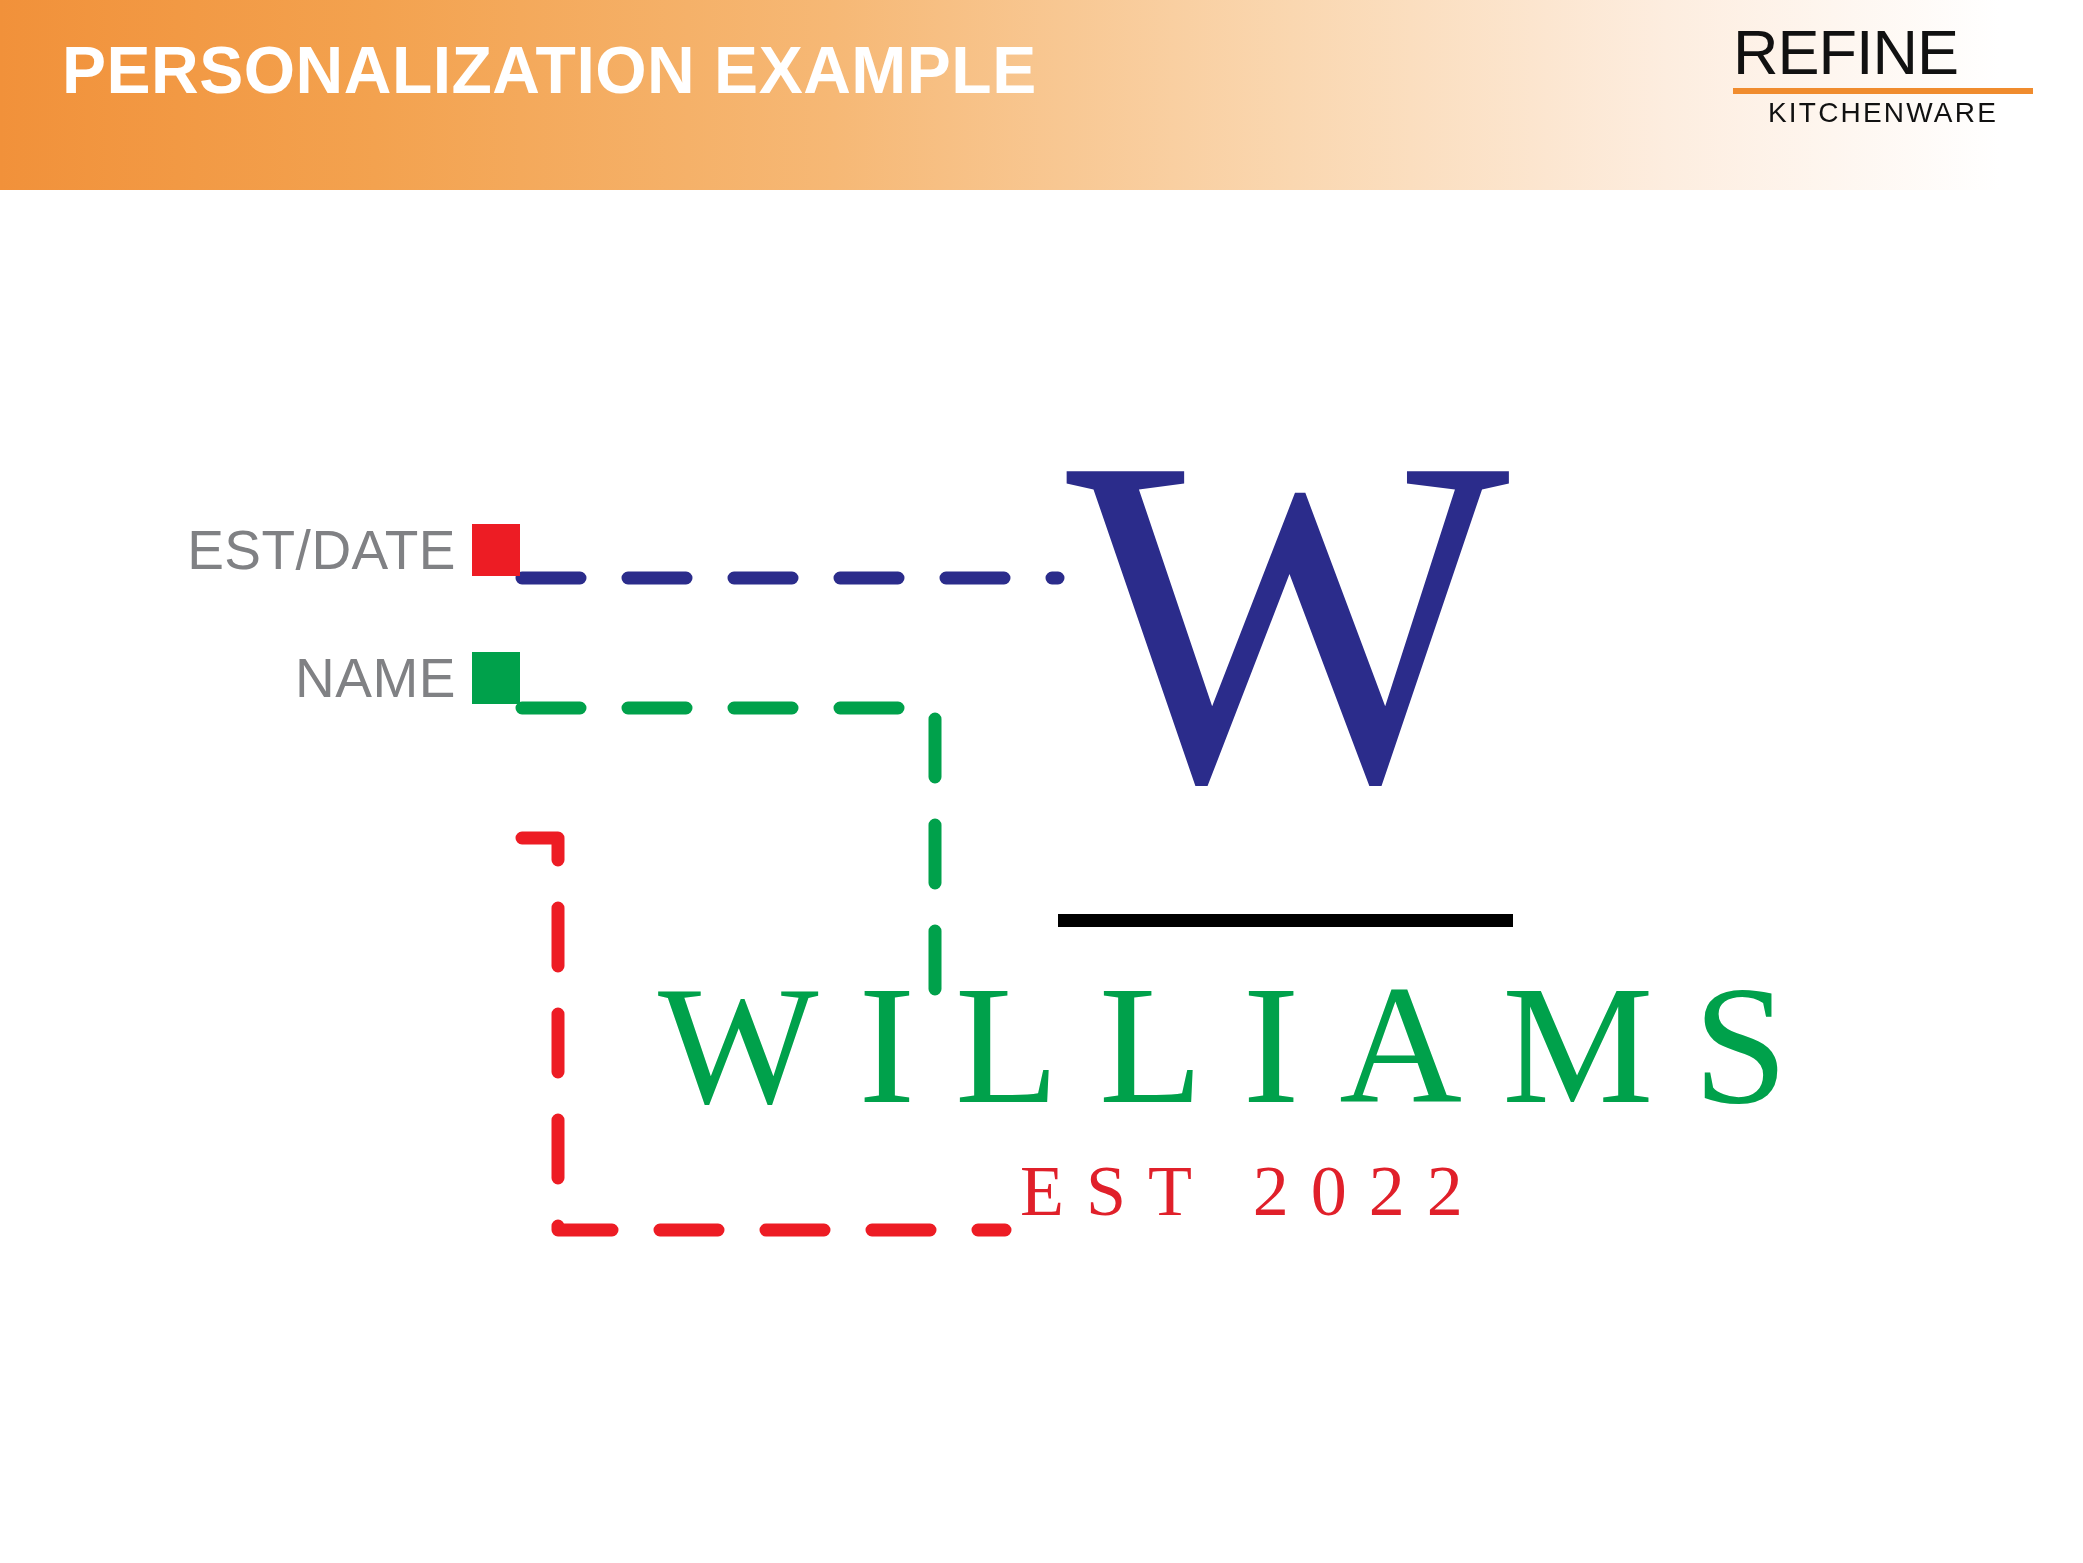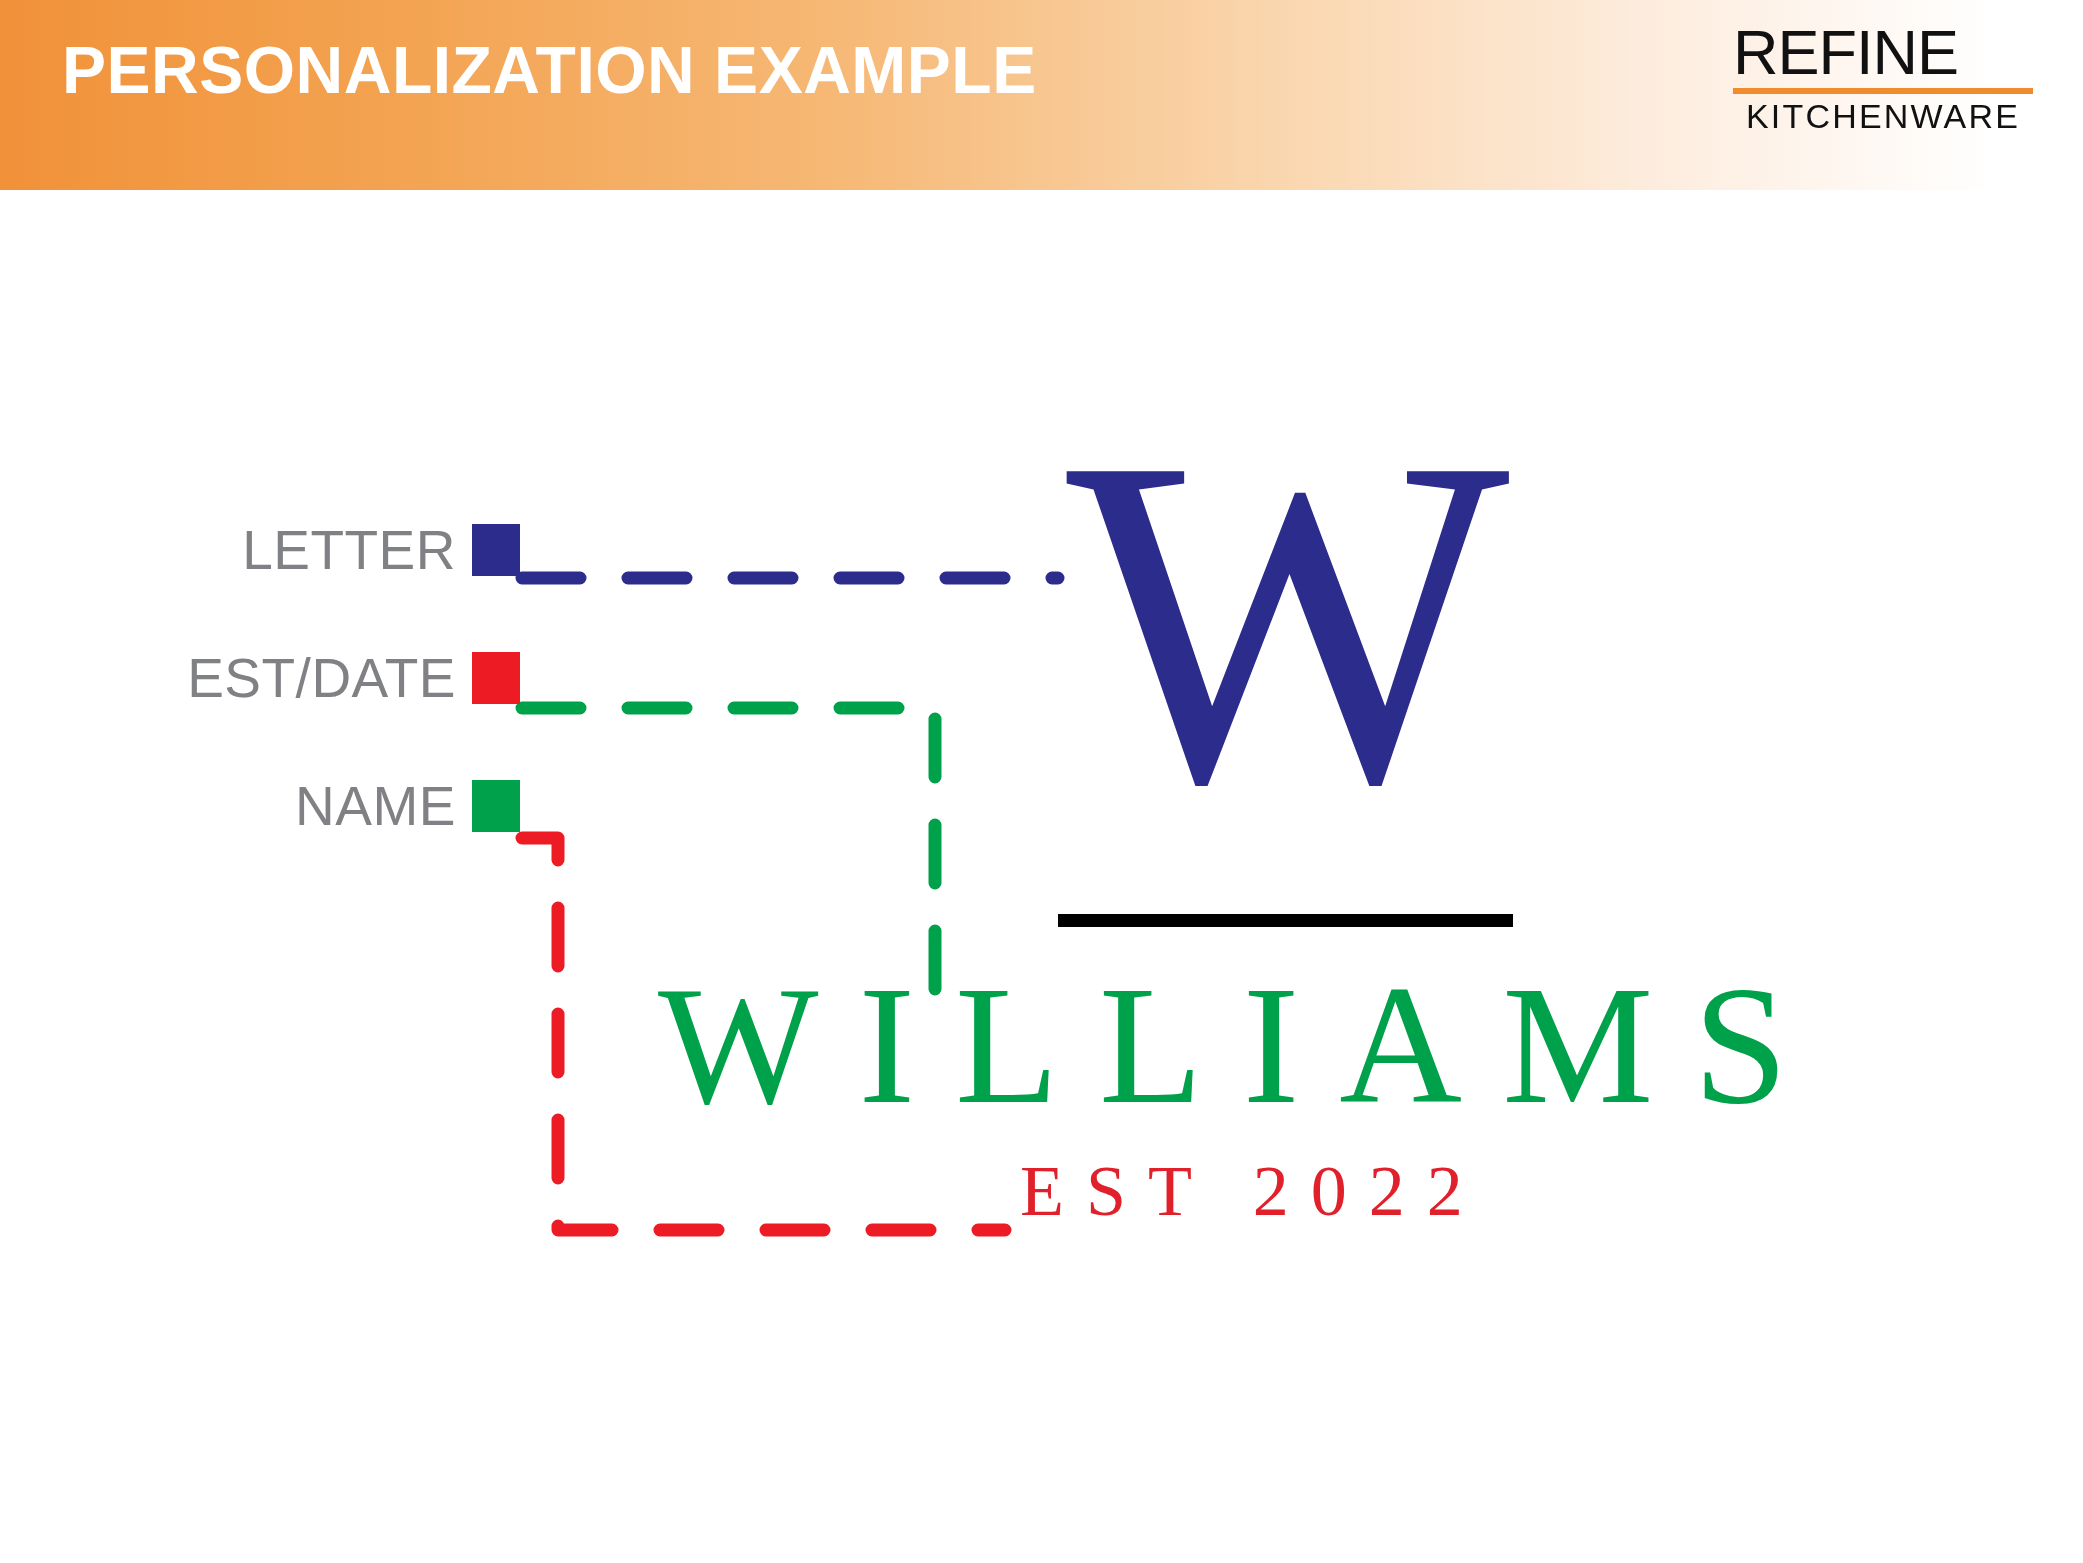--- a/index.html
+++ b/index.html
@@ -67,21 +67,21 @@
   }
   .logo-rule {
     width: 100%;
     height: 6px;
     background: #F08C2E;
     margin: 4px 0 5px 0;
   }
   .logo-kitchenware {
     font-family: "Liberation Sans", sans-serif;
     font-weight: normal;
-    font-size: 34px;
+    font-size: 28px;
     letter-spacing: 2.2px;
     color: #111111;
     text-align: center;
     line-height: 1;
   }
 
   
   .legend {
     position: absolute;
     left: 110px;
@@ -192,24 +192,20 @@
 
     <path d="M 522 578 L 1058 578" fill="none" stroke="#2B2C8B" stroke-width="13" stroke-linecap="round" stroke-dasharray="58 48"></path>
 
     <path d="M 522 708 L 935 708 L 935 1030" fill="none" stroke="#00A14B" stroke-width="13" stroke-linecap="round" stroke-linejoin="round" stroke-dasharray="58 48"></path>
 
     <path d="M 522 838 L 558 838 L 558 1230 L 1005 1230" fill="none" stroke="#ED1C24" stroke-width="13" stroke-linecap="round" stroke-linejoin="round" stroke-dasharray="58 48"></path>
   </svg>
 
   <div class="legend">
 
-    <div class="legend-row">
-      <span class="legend-label">LETTER</span>
-      <span class="legend-swatch" style="background:#2B2C8B"></span>
-    </div>
 
     <div class="legend-row">
       <span class="legend-label">EST/DATE</span>
       <span class="legend-swatch" style="background:#ED1C24"></span>
     </div>
 
     <div class="legend-row">
       <span class="legend-label">NAME</span>
       <span class="legend-swatch" style="background:#00A14B"></span>
     </div>

